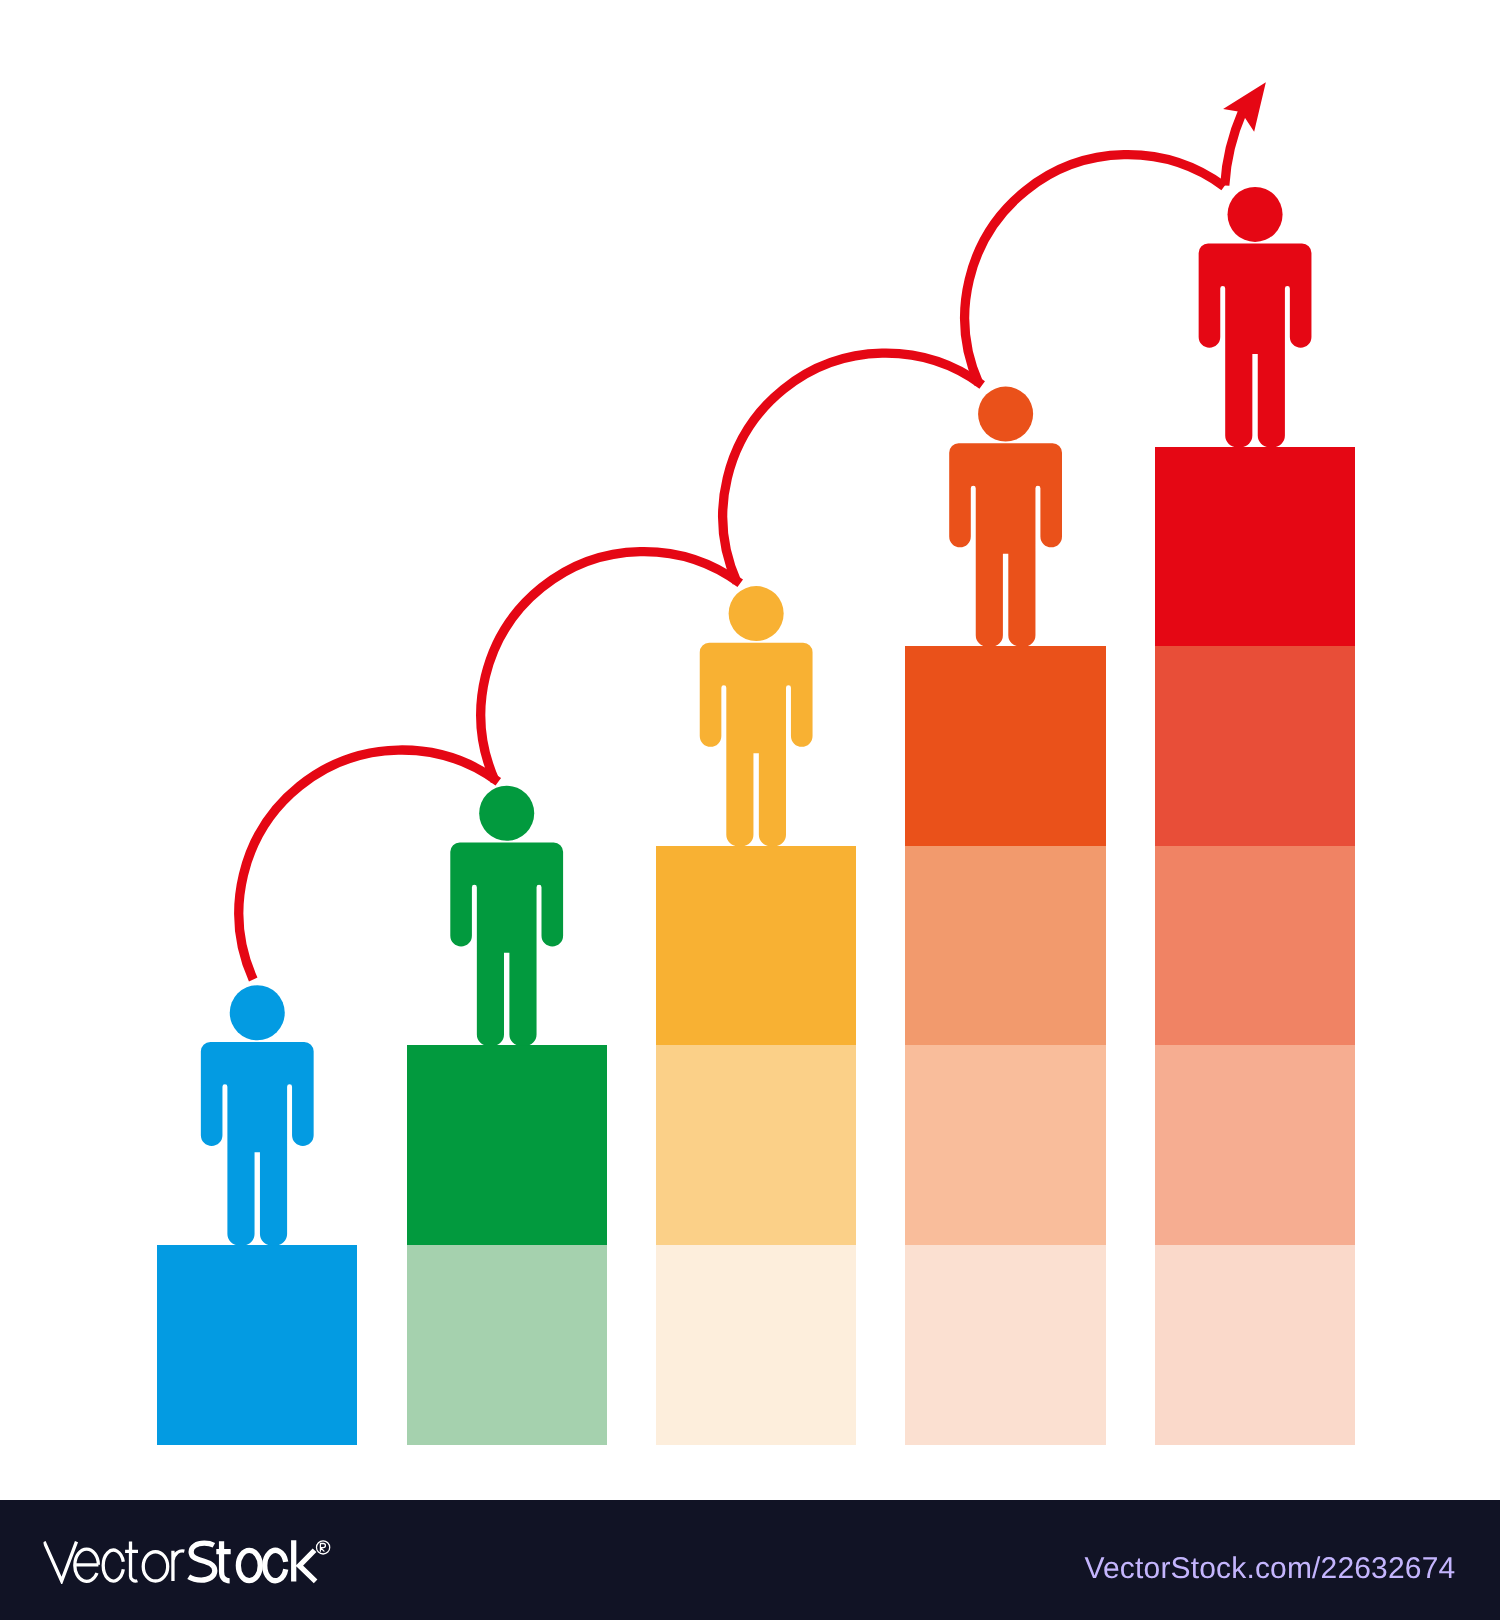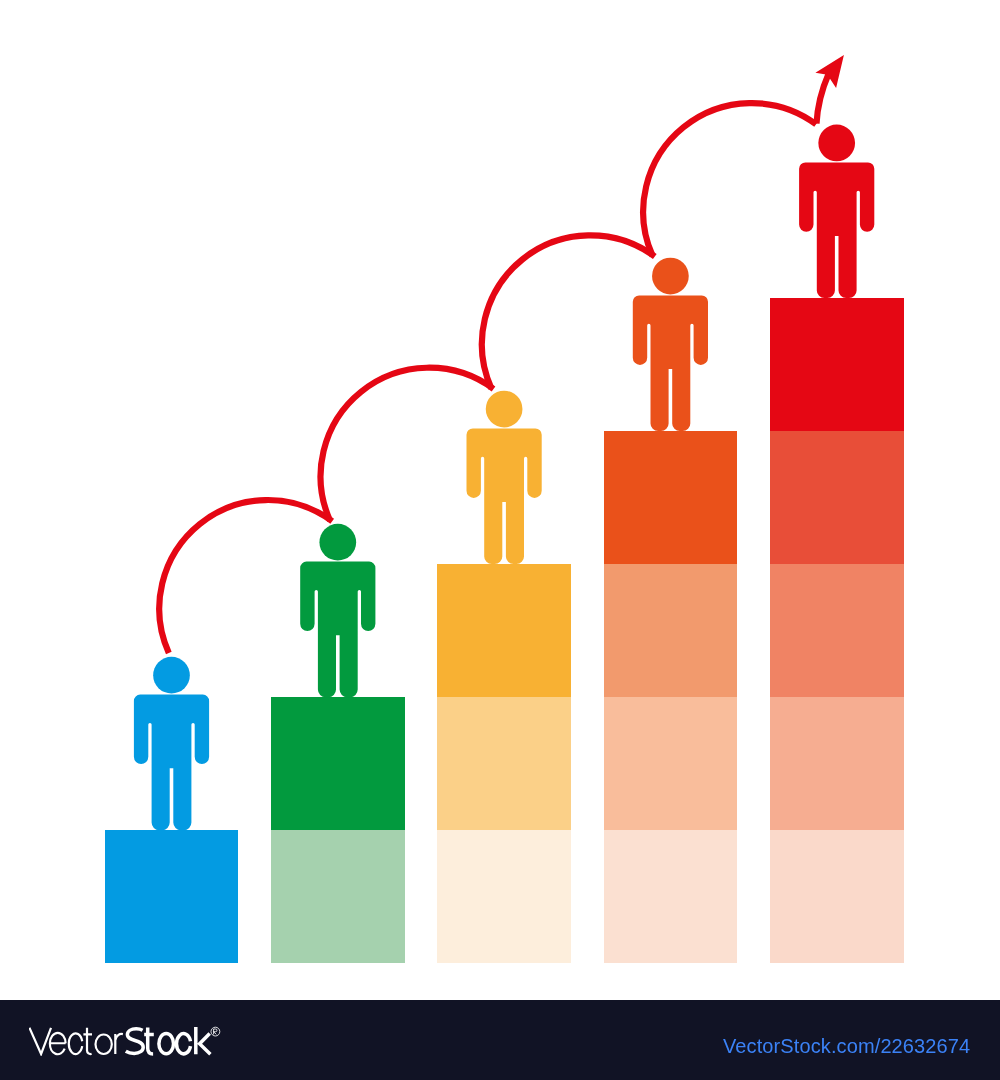--- a/index.html
+++ b/index.html
@@ -2,21 +2,21 @@
 <html><head>
 <meta charset="utf-8">
 <title>Business growth chart</title>
 <style>
   html,body{margin:0;padding:0;background:#ffffff;}
   body{width:1000px;height:1080px;overflow:hidden;font-family:"Liberation Sans",sans-serif;}
   #stage{position:relative;width:1000px;height:1080px;background:#ffffff;}
   #art{position:absolute;left:0;top:0;width:1000px;height:1000px;}
   #footer{position:absolute;left:0;top:1000px;width:1000px;height:80px;background:#111325;}
   #logo{position:absolute;left:29px;top:24px;width:194px;height:32px;}
-  #url{position:absolute;left:723px;top:35px;color:#3b82f6;font-size:20.0px;letter-spacing:.11px;
+  #url{position:absolute;left:723px;top:35px;color:#c4b5fd;font-size:20.0px;letter-spacing:.11px;
        font-family:"Liberation Sans",sans-serif;white-space:nowrap;}
 </style>
 </head>
 <body>
 
 <div id="stage">
 
   <svg id="art" viewBox="0 0 1000 1000" xmlns="http://www.w3.org/2000/svg">
     <g id="bars">
         <rect x="104.7" y="829.94" width="133.6" height="133.06" fill="#039BE2" shape-rendering="crispEdges"></rect>

